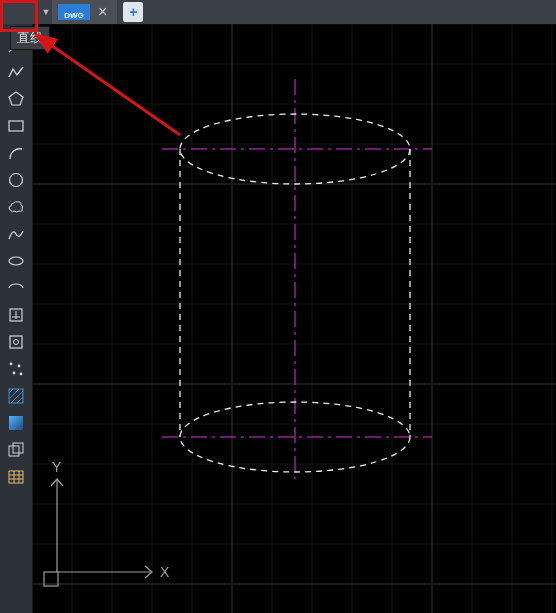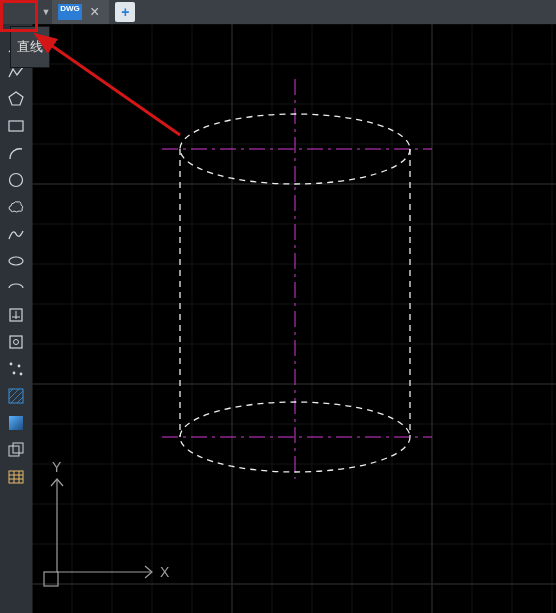--- a/index.html
+++ b/index.html
@@ -36,24 +36,24 @@
     }
     .file-tab {
       display: flex;
       align-items: center;
       height: 100%;
       background: #4a5056;
       padding: 0 6px;
       gap: 4px;
     }
     .file-tab .icon {
-      width: 24px; height: 16px;
+      width: 32px; height: 16px;
       background: #2b7dd6;
       display: flex;
-      align-items: flex-start;
+      align-items: flex-end;
       justify-content: center;
       color: #fff;
       font-size: 8px;
       font-weight: bold;
     }
     .file-tab .label {
       color: #e0e0e0;
       font-family: "SimSun", monospace;
       font-size: 15px;
       letter-spacing: 1px;
@@ -110,21 +110,21 @@
       z-index: 20;
       pointer-events: none;
     }
 
     .tooltip {
       position: absolute;
       top: 26px; left: 10px;
       background: #3a3f45;
       border: 1px solid #14171a;
       color: #e0e0e0;
-      padding: 11px 6px;
+      padding: 2px 6px;
       font-size: 13px;
       z-index: 15;
       white-space: nowrap;
     }
 
     .canvas-area {
       position: absolute;
       top: 24px; left: 32px;
       right: 0; bottom: 0;
       background: #000;

